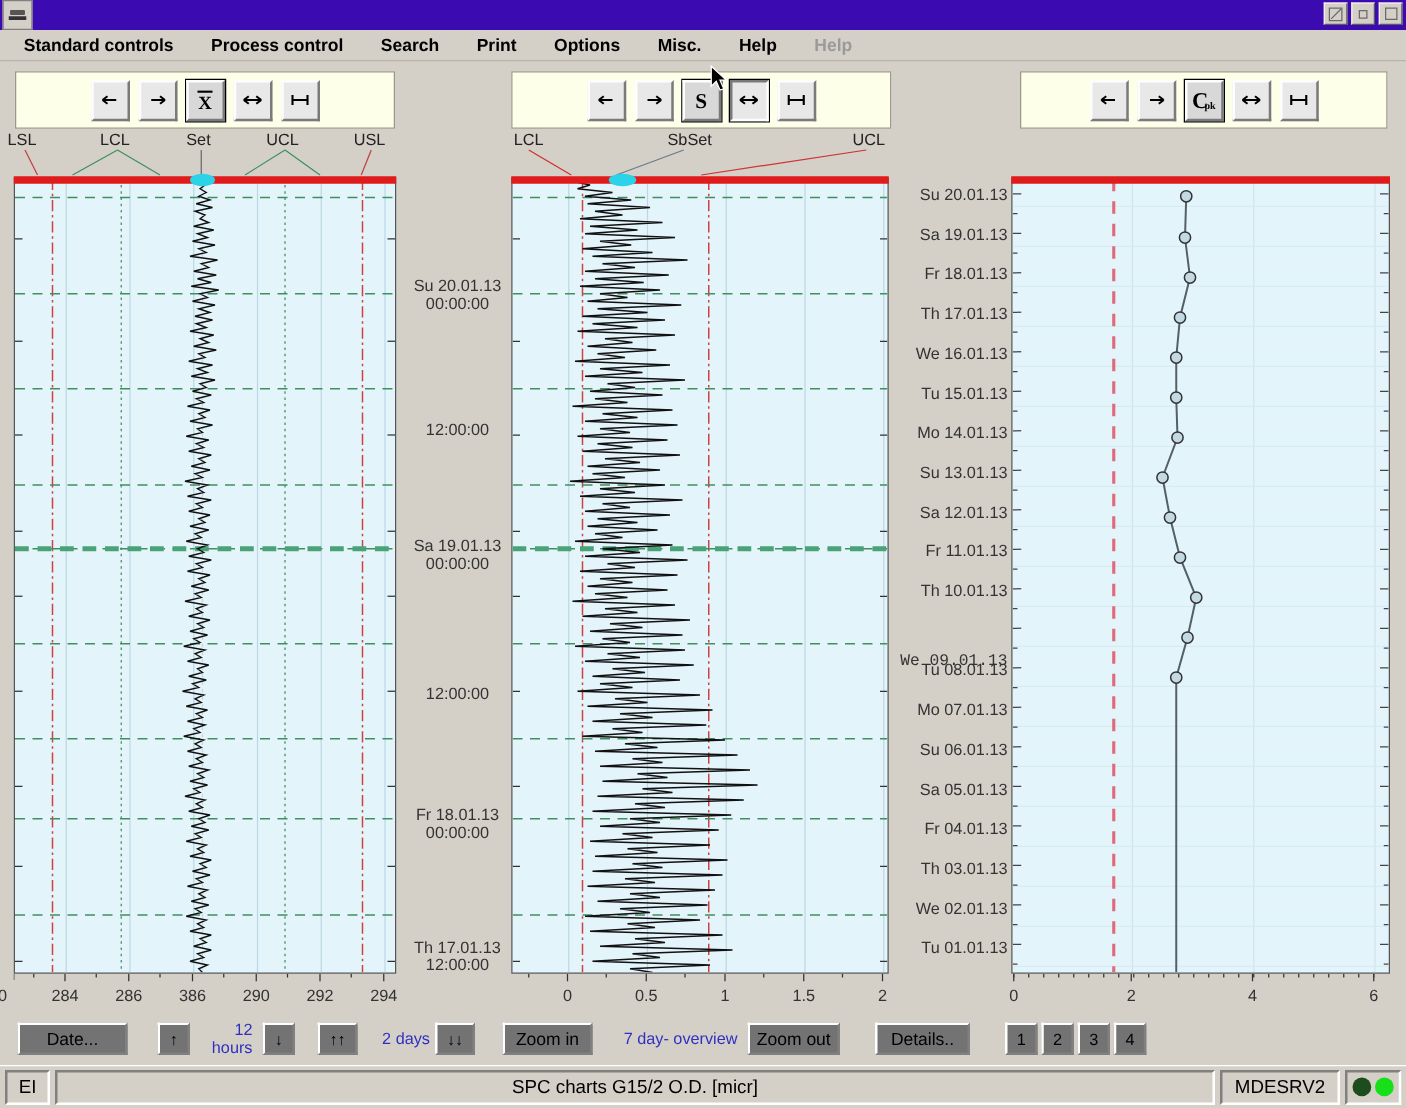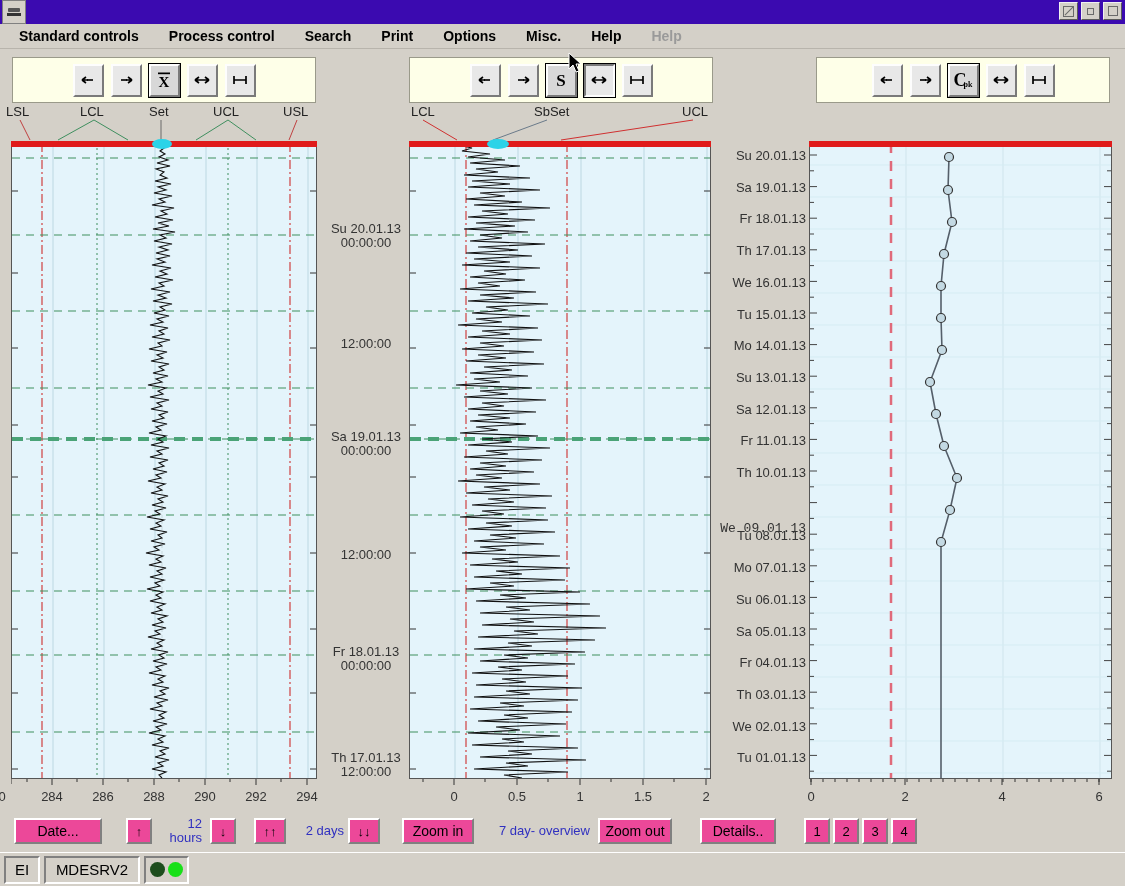--- a/index.html
+++ b/index.html
@@ -102,21 +102,21 @@
     position:absolute;font-size:13px;color:#333;text-align:center;white-space:nowrap;
     line-height:14px;
   }
   
   #controls{
     position:absolute;left:0;top:812px;width:1125px;height:38px;
     background:#d4d0c8;
     display:flex;align-items:center;
   }
   .btn{
-    background:#ec4899;
+    background:#737373;
     border:2px solid;
     border-color:#ffffff #808080 #808080 #ffffff;
     font-size:14px;color:#000;
     display:flex;align-items:center;justify-content:center;
     box-sizing:border-box;
     height:26px;
     padding:0 8px;
     white-space:nowrap;
   }
   .btn.sq{width:26px;padding:0;font-size:13px;}
@@ -395,21 +395,21 @@
     <line x1="16" y1="0" x2="16" y2="3"></line>
       <line x1="66" y1="0" x2="66" y2="3"></line>
     <line x1="117" y1="0" x2="117" y2="3"></line>
       <line x1="168" y1="0" x2="168" y2="3"></line>
     <line x1="219" y1="0" x2="219" y2="3"></line>
       <line x1="270" y1="0" x2="270" y2="3"></line>
   </g>
 </svg>
 <div class="axis-num" style="left:32px;top:789px;width:40px;">284</div>
 <div class="axis-num" style="left:83px;top:789px;width:40px;">286</div>
-<div class="axis-num" style="left:134px;top:789px;width:40px;">288</div>
+<div class="axis-num" style="left:134px;top:789px;width:40px;">386</div>
 <div class="axis-num" style="left:185px;top:789px;width:40px;">290</div>
 <div class="axis-num" style="left:236px;top:789px;width:40px;">292</div>
 <div class="axis-num" style="left:287px;top:789px;width:40px;">294</div>
 
 <div class="timelabel" style="left:326px;top:222px;width:80px;">
   <div>Su 20.01.13</div>
   <div>00:00:00</div>
 </div>
 <div class="timelabel" style="left:326px;top:337px;width:80px;">
   <div>12:00:00</div>
@@ -742,18 +742,19 @@
   <div class="btn" style="margin-left:8px;width:74px;">Zoom out</div>
   <div class="btn" style="margin-left:28px;width:76px;">Details..</div>
   <div class="btn sq" style="margin-left:28px;">1</div>
   <div class="btn sq" style="margin-left:3px;">2</div>
   <div class="btn sq" style="margin-left:3px;">3</div>
   <div class="btn sq" style="margin-left:3px;">4</div>
 </div>
 
 <div id="statusbar">
   <div class="sunk" style="width:36px;">EI</div>
+  <div class="sunk" style="flex:1;">SPC charts G15/2 O.D. [micr]</div>
   <div class="sunk" style="width:96px;">MDESRV2</div>
   <div class="sunk" id="led-wrap">
     <div class="led dark"></div>
     <div class="led on"></div>
   </div>
 </div>
 
 </body></html>

